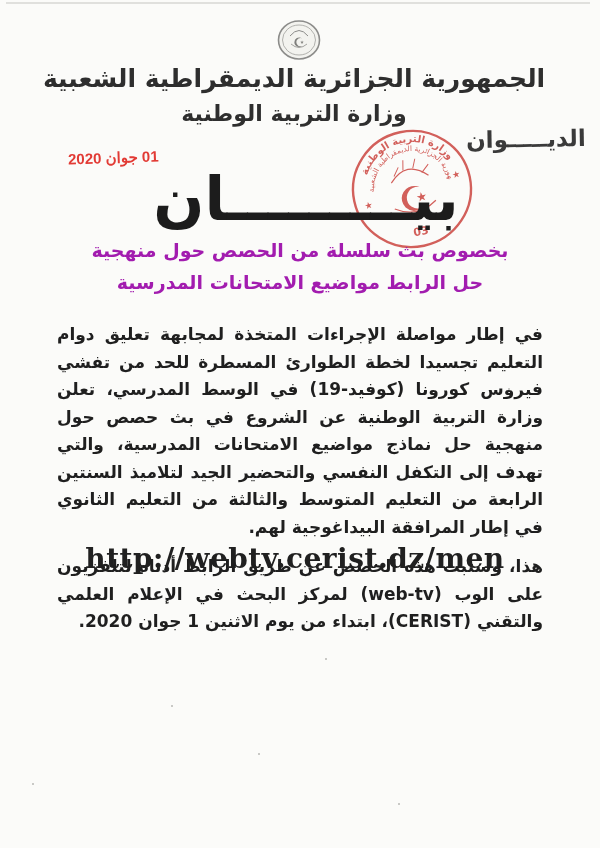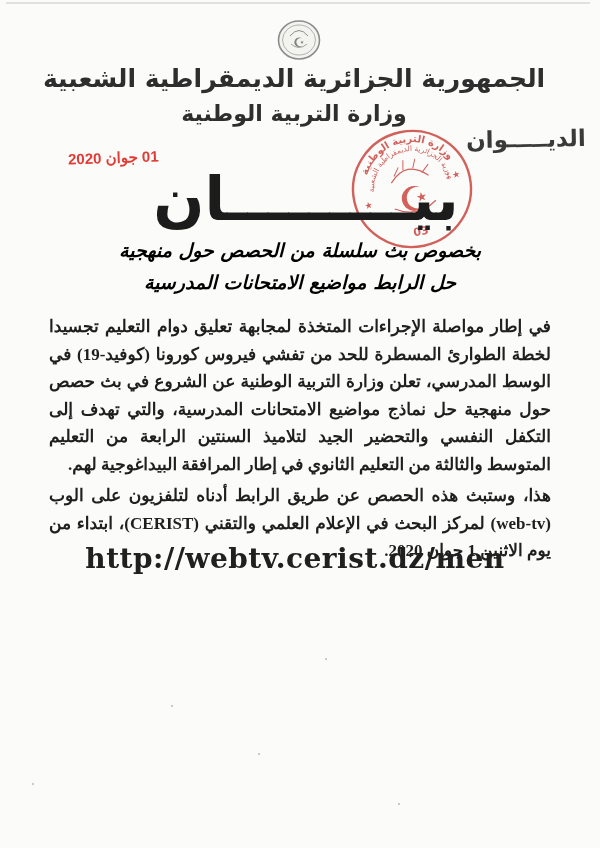--- a/index.html
+++ b/index.html
@@ -56,35 +56,34 @@
   .statement-title{
     position:absolute;top:168px;left:0;width:600px;
     text-align:center;direction:rtl;
     font-size:60px;line-height:62px;font-weight:900;color:#1c1c1c;
     transform:translateX(6px);
     z-index:3;
   }
   .subtitle{
     position:absolute;left:0;width:600px;
     text-align:center;direction:rtl;
-    font-size:19px;font-weight:700;color:#000000;
+    font-size:19px;font-weight:700;color:#a21caf;
     z-index:3;
-    font-style:italic;
   }
   .subtitle.s1{top:239px;}
   .subtitle.s2{top:271px;}
 
   
   .body-text{
     position:absolute;top:309px;left:45px;width:510px;
     direction:rtl;
     font-size:17px;line-height:27.5px;font-weight:700;color:#1f1f1f;
     z-index:1;
   }
-  .body-text p{margin:4px;text-align:justify;text-justify:inter-word;font-family:Liberation Serif, serif;}
+  .body-text p{margin:12px;text-align:justify;text-justify:inter-word;}
   .webtv-url{
     position:absolute;top:542px;left:0;width:590px;
     text-align:center;
     font-family:"DejaVu Serif",serif;
     font-size:28px;font-weight:700;color:#202020;
     letter-spacing:0.5px;
   }
 </style>
 </head>
 <body>

